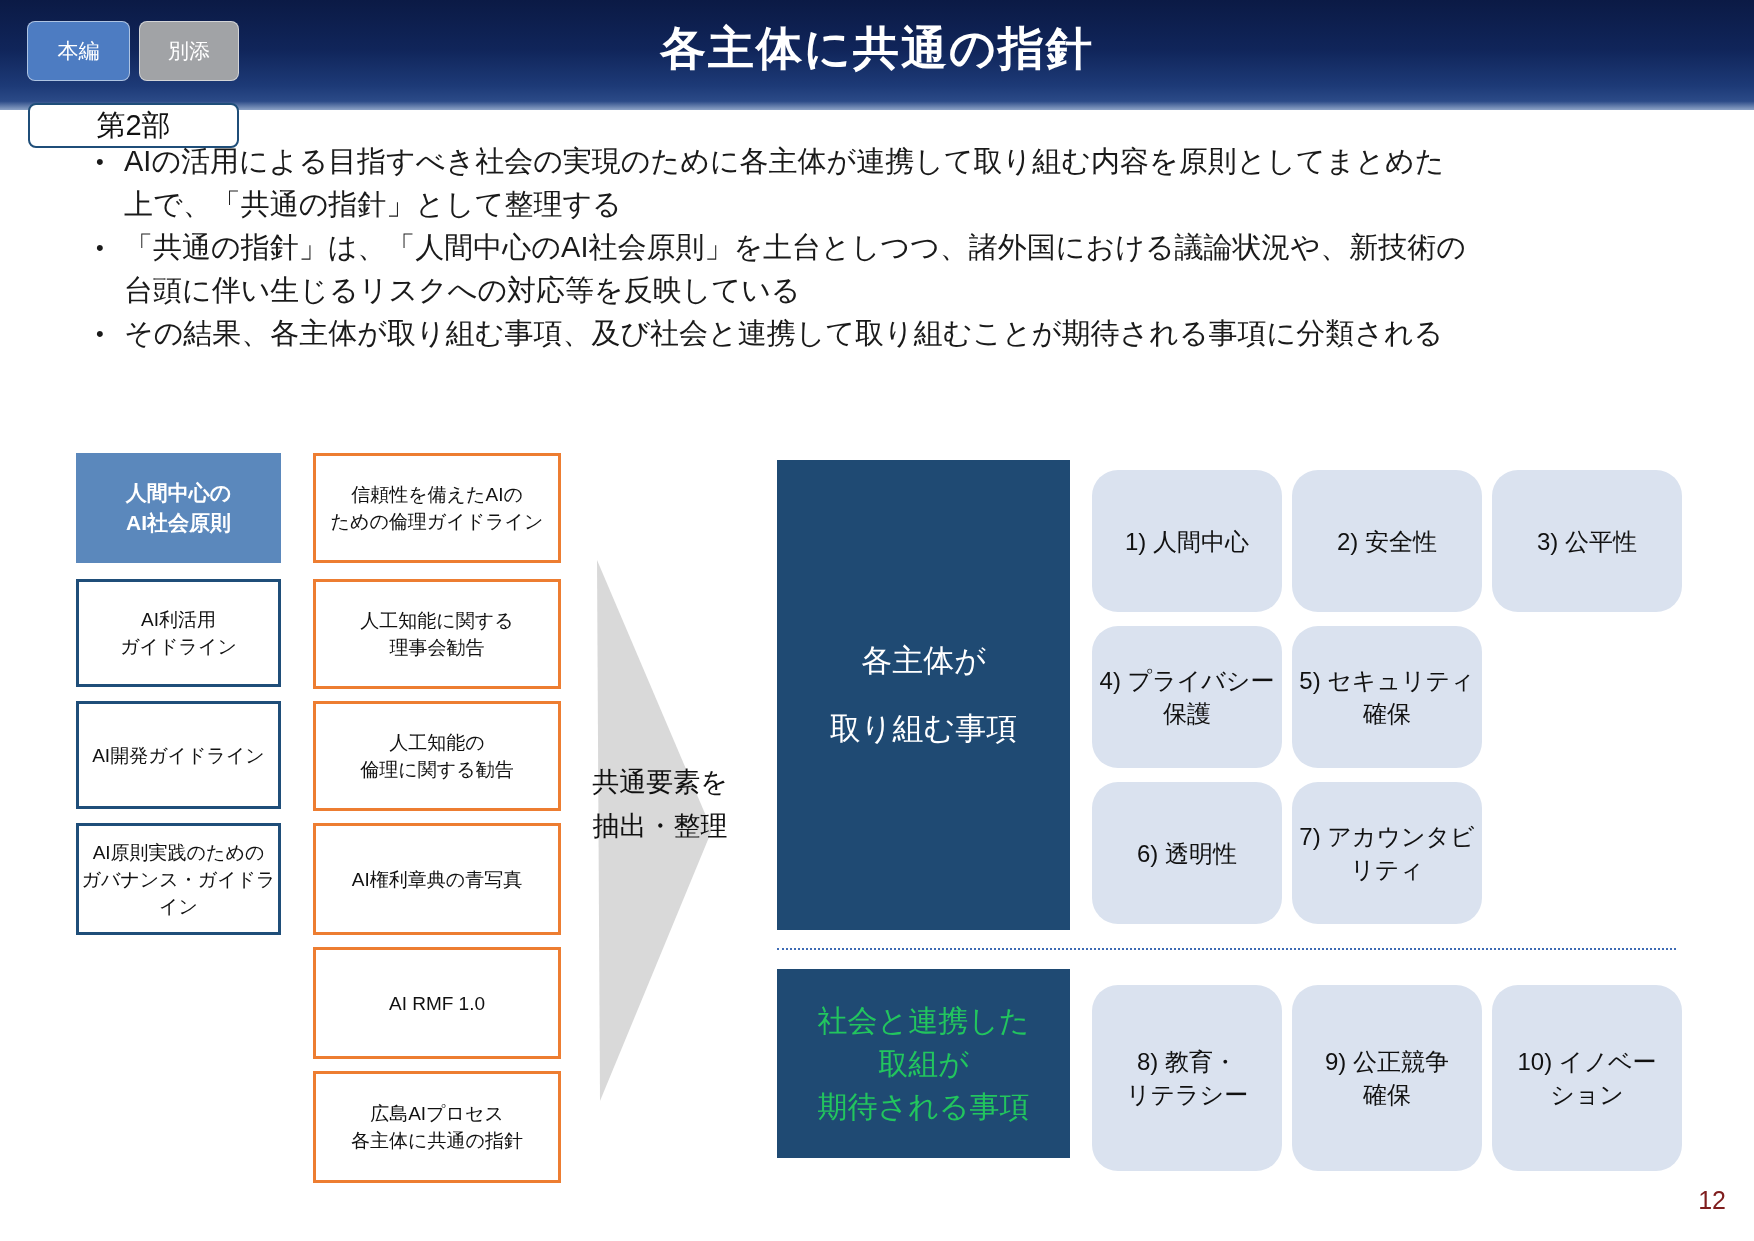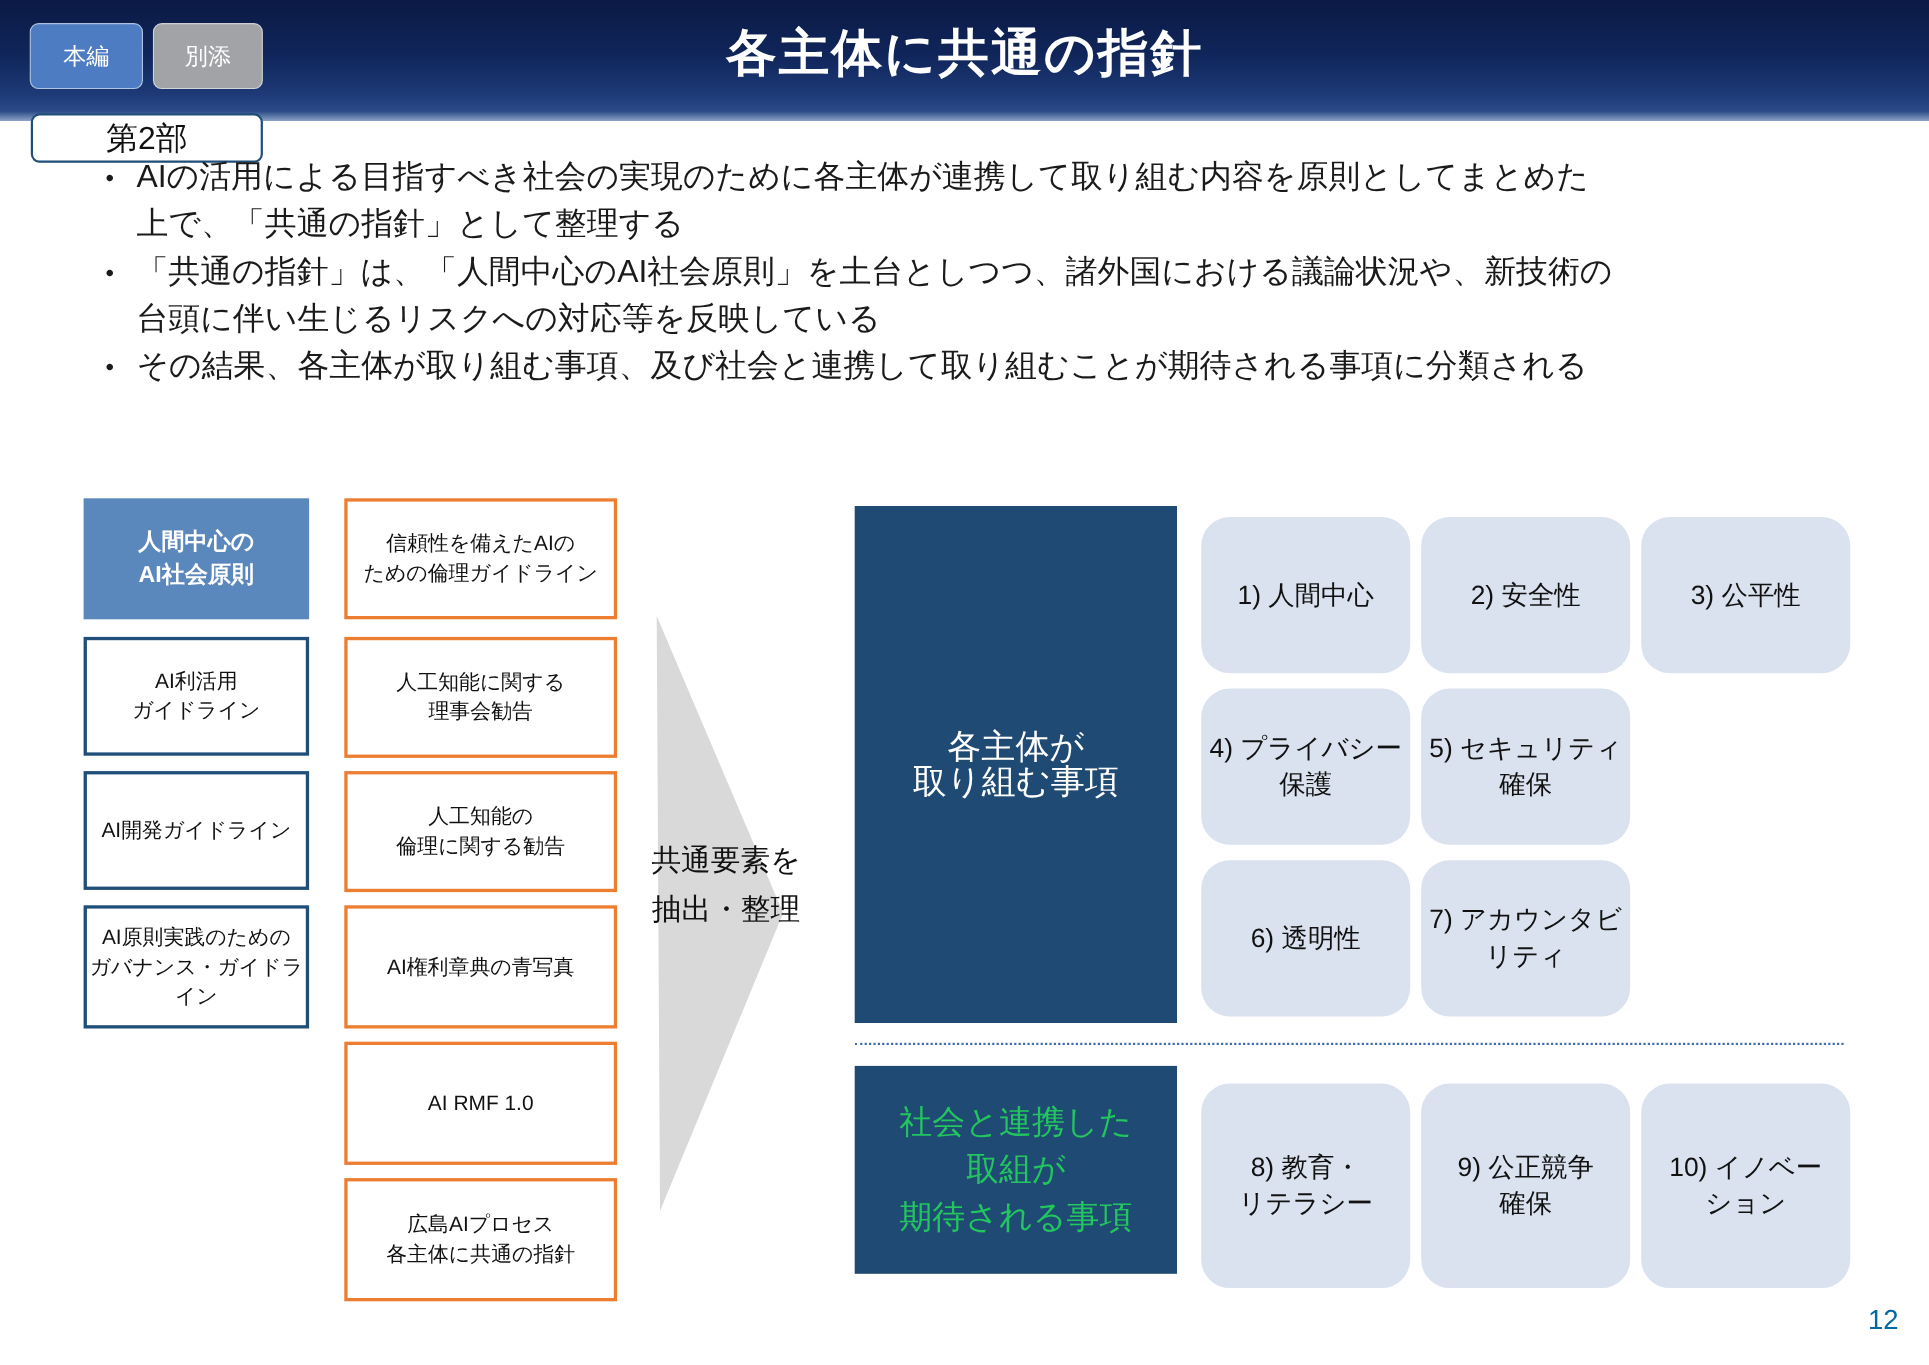--- a/index.html
+++ b/index.html
@@ -40,27 +40,27 @@
   .abs{position:absolute}
   .box{display:flex;align-items:center;justify-content:center;text-align:center;white-space:pre-line}
   .box-blue{left:76px;top:453px;width:205px;height:110px;background:var(--blue-fill);color:#fff;font-weight:700;font-size:21px;line-height:30px}
   .box-navyb{left:76px;width:205px;background:#fff;border:3px solid var(--navy-border);font-size:19px;line-height:27px;color:#111}
   .g1{top:579px;height:108px}.g2{top:701px;height:108px}.g3{top:823px;height:112px}
   .box-orange{left:313px;width:248px;background:#fff;border:3px solid var(--orange);font-size:19px;line-height:27px;color:#111}
   .o1{top:453px;height:110px}.o2{top:579px;height:110px}.o3{top:701px;height:110px}
   .o4{top:823px;height:112px}.o5{top:947px;height:112px}.o6{top:1071px;height:112px}
   .arrow-svg{left:590px;top:555px;width:130px;height:555px}
   .arrow-cap{left:558px;top:760px;width:204px;text-align:center;font-size:27px;line-height:44px;color:#111;white-space:pre-line}
-  .navy1{left:777px;top:460px;width:293px;height:470px;background:var(--navy-fill);color:#fff;font-size:31px;line-height:32px}
+  .navy1{left:777px;top:460px;width:293px;height:470px;background:var(--navy-fill);color:#fff;font-size:31px;line-height:68px}
   .navy2{left:777px;top:969px;width:293px;height:189px;background:var(--navy-fill);color:#22c55e;font-size:30px;line-height:43px}
   .dotline{left:777px;top:948px;width:899px;height:0;border-top:2px dotted var(--dot-line)}
   .chip{width:190px;background:var(--chip-fill);border-radius:26px;font-size:24px;line-height:33px;color:#111}
   .c1{left:1092px}.c2{left:1292px}.c3{left:1492px}
   .r1{top:470px;height:142px}.r2{top:626px;height:142px}.r3{top:782px;height:142px}.r4{top:985px;height:186px}
-  .page-num{position:absolute;right:28px;top:1186px;font-size:25px;color:#0369a1}
+  .page-num{position:absolute;right:28px;top:1186px;font-size:25px;color:#7f1d1d}
 </style>
 </head>
 <body>
 
 <div class="header">
   <div class="nav-btn btn-honpen">本編</div>
   <div class="nav-btn btn-beppu">別添</div>
   <div class="sec-badge">第2部</div>
   <div class="slide-title">各主体に共通の指針</div>
 </div>

